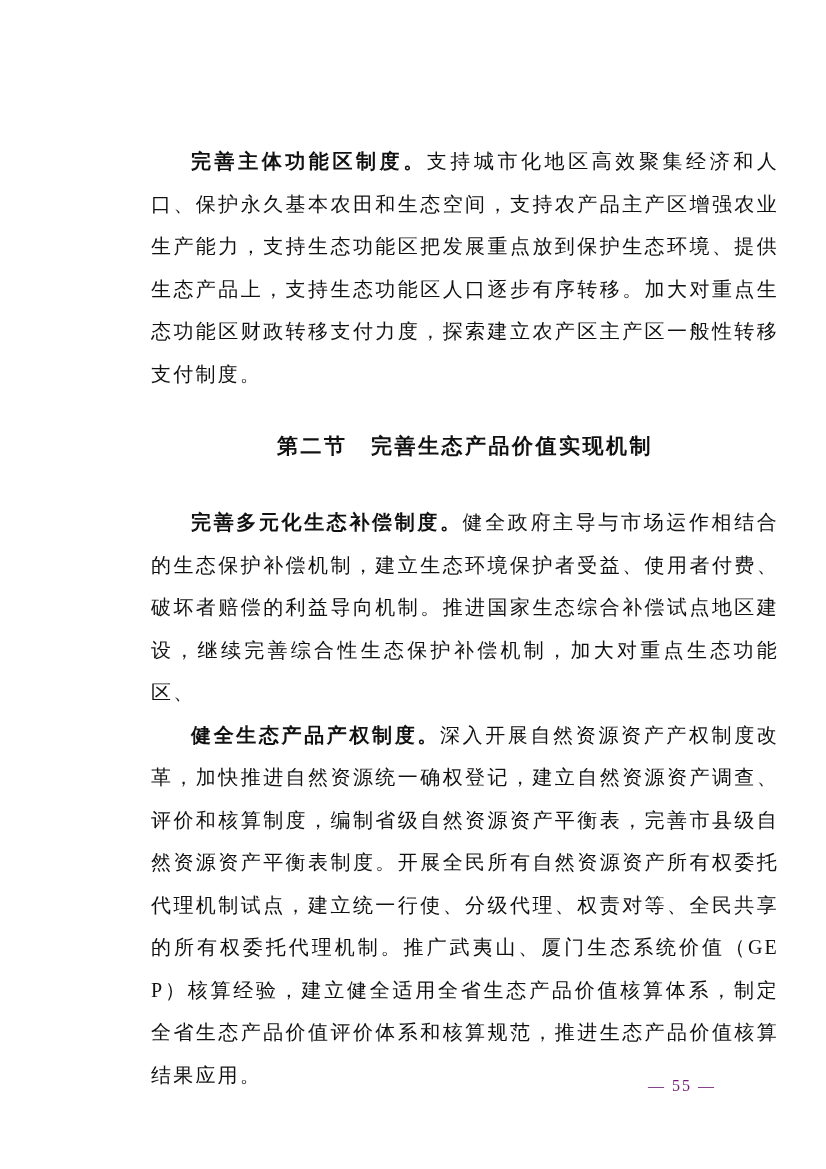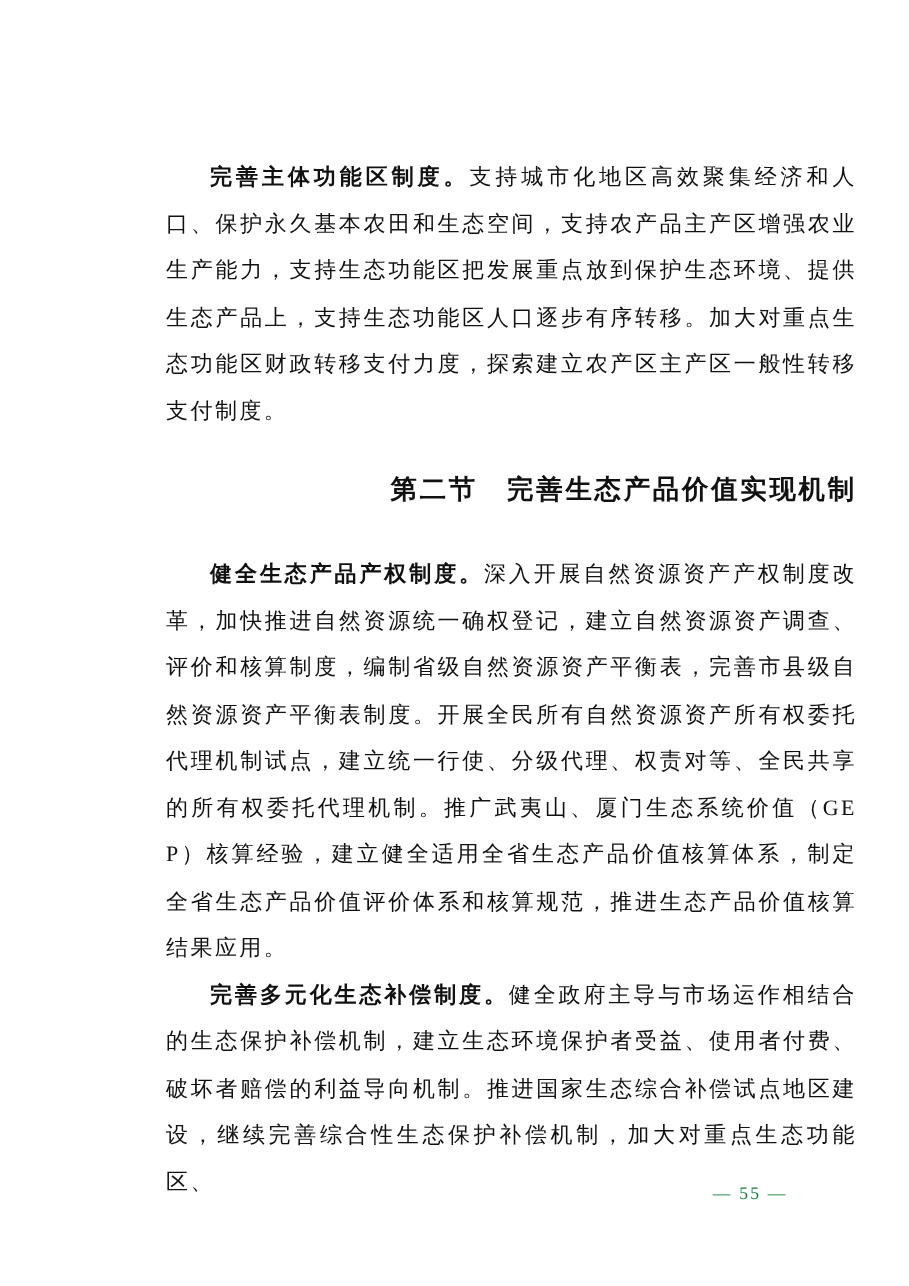--- a/index.html
+++ b/index.html
@@ -32,47 +32,47 @@
     text-indent: 2em;
     word-break: break-all;
   }
   .para .lead {
     font-weight: bold;
   }
   .section-heading {
     margin: 0;
     margin-top: 30px;
     margin-bottom: 34px;
-    font-size: 24px;
+    font-size: 21px;
     font-weight: bold;
-    text-align: right;
+    text-align: center;
     letter-spacing: 2.5px;
     line-height: 42px;
   }
   .page-footer {
     position: absolute;
     right: 110px;
     bottom: 74px;
     font-size: 16px;
     letter-spacing: 2px;
-    color: #15803d;
+    color: #701a75;
   }
 </style>
 </head>
 <body>
 
 <div class="page">
 
   <div class="text-block">
 
     <p class="para"><span class="lead">完善主体功能区制度。</span><span>支持城市化地区高效聚集经济和人口、保护永久基本农田和生态空间，支持农产品主产区增强农业生产能力，支持生态功能区把发展重点放到保护生态环境、提供生态产品上，支持生态功能区人口逐步有序转移。加大对重点生态功能区财政转移支付力度，探索建立农产区主产区一般性转移支付制度。</span></p>
 
     <h2 class="section-heading">第二节　完善生态产品价值实现机制</h2>
 
+    <p class="para"><span class="lead">完善多元化生态补偿制度。</span><span>健全政府主导与市场运作相结合的生态保护补偿机制，建立生态环境保护者受益、使用者付费、破坏者赔偿的利益导向机制。推进国家生态综合补偿试点地区建设，继续完善综合性生态保护补偿机制，加大对重点生态功能区、</span></p>
+
     <p class="para"><span class="lead">健全生态产品产权制度。</span><span>深入开展自然资源资产产权制度改革，加快推进自然资源统一确权登记，建立自然资源资产调查、评价和核算制度，编制省级自然资源资产平衡表，完善市县级自然资源资产平衡表制度。开展全民所有自然资源资产所有权委托代理机制试点，建立统一行使、分级代理、权责对等、全民共享的所有权委托代理机制。推广武夷山、厦门生态系统价值（GEP）核算经验，建立健全适用全省生态产品价值核算体系，制定全省生态产品价值评价体系和核算规范，推进生态产品价值核算结果应用。</span></p>
-
-    <p class="para"><span class="lead">完善多元化生态补偿制度。</span><span>健全政府主导与市场运作相结合的生态保护补偿机制，建立生态环境保护者受益、使用者付费、破坏者赔偿的利益导向机制。推进国家生态综合补偿试点地区建设，继续完善综合性生态保护补偿机制，加大对重点生态功能区、</span></p>
 
   </div>
 
   <div class="page-footer">— 55 —</div>
 
 </div>
 
 </body></html>

